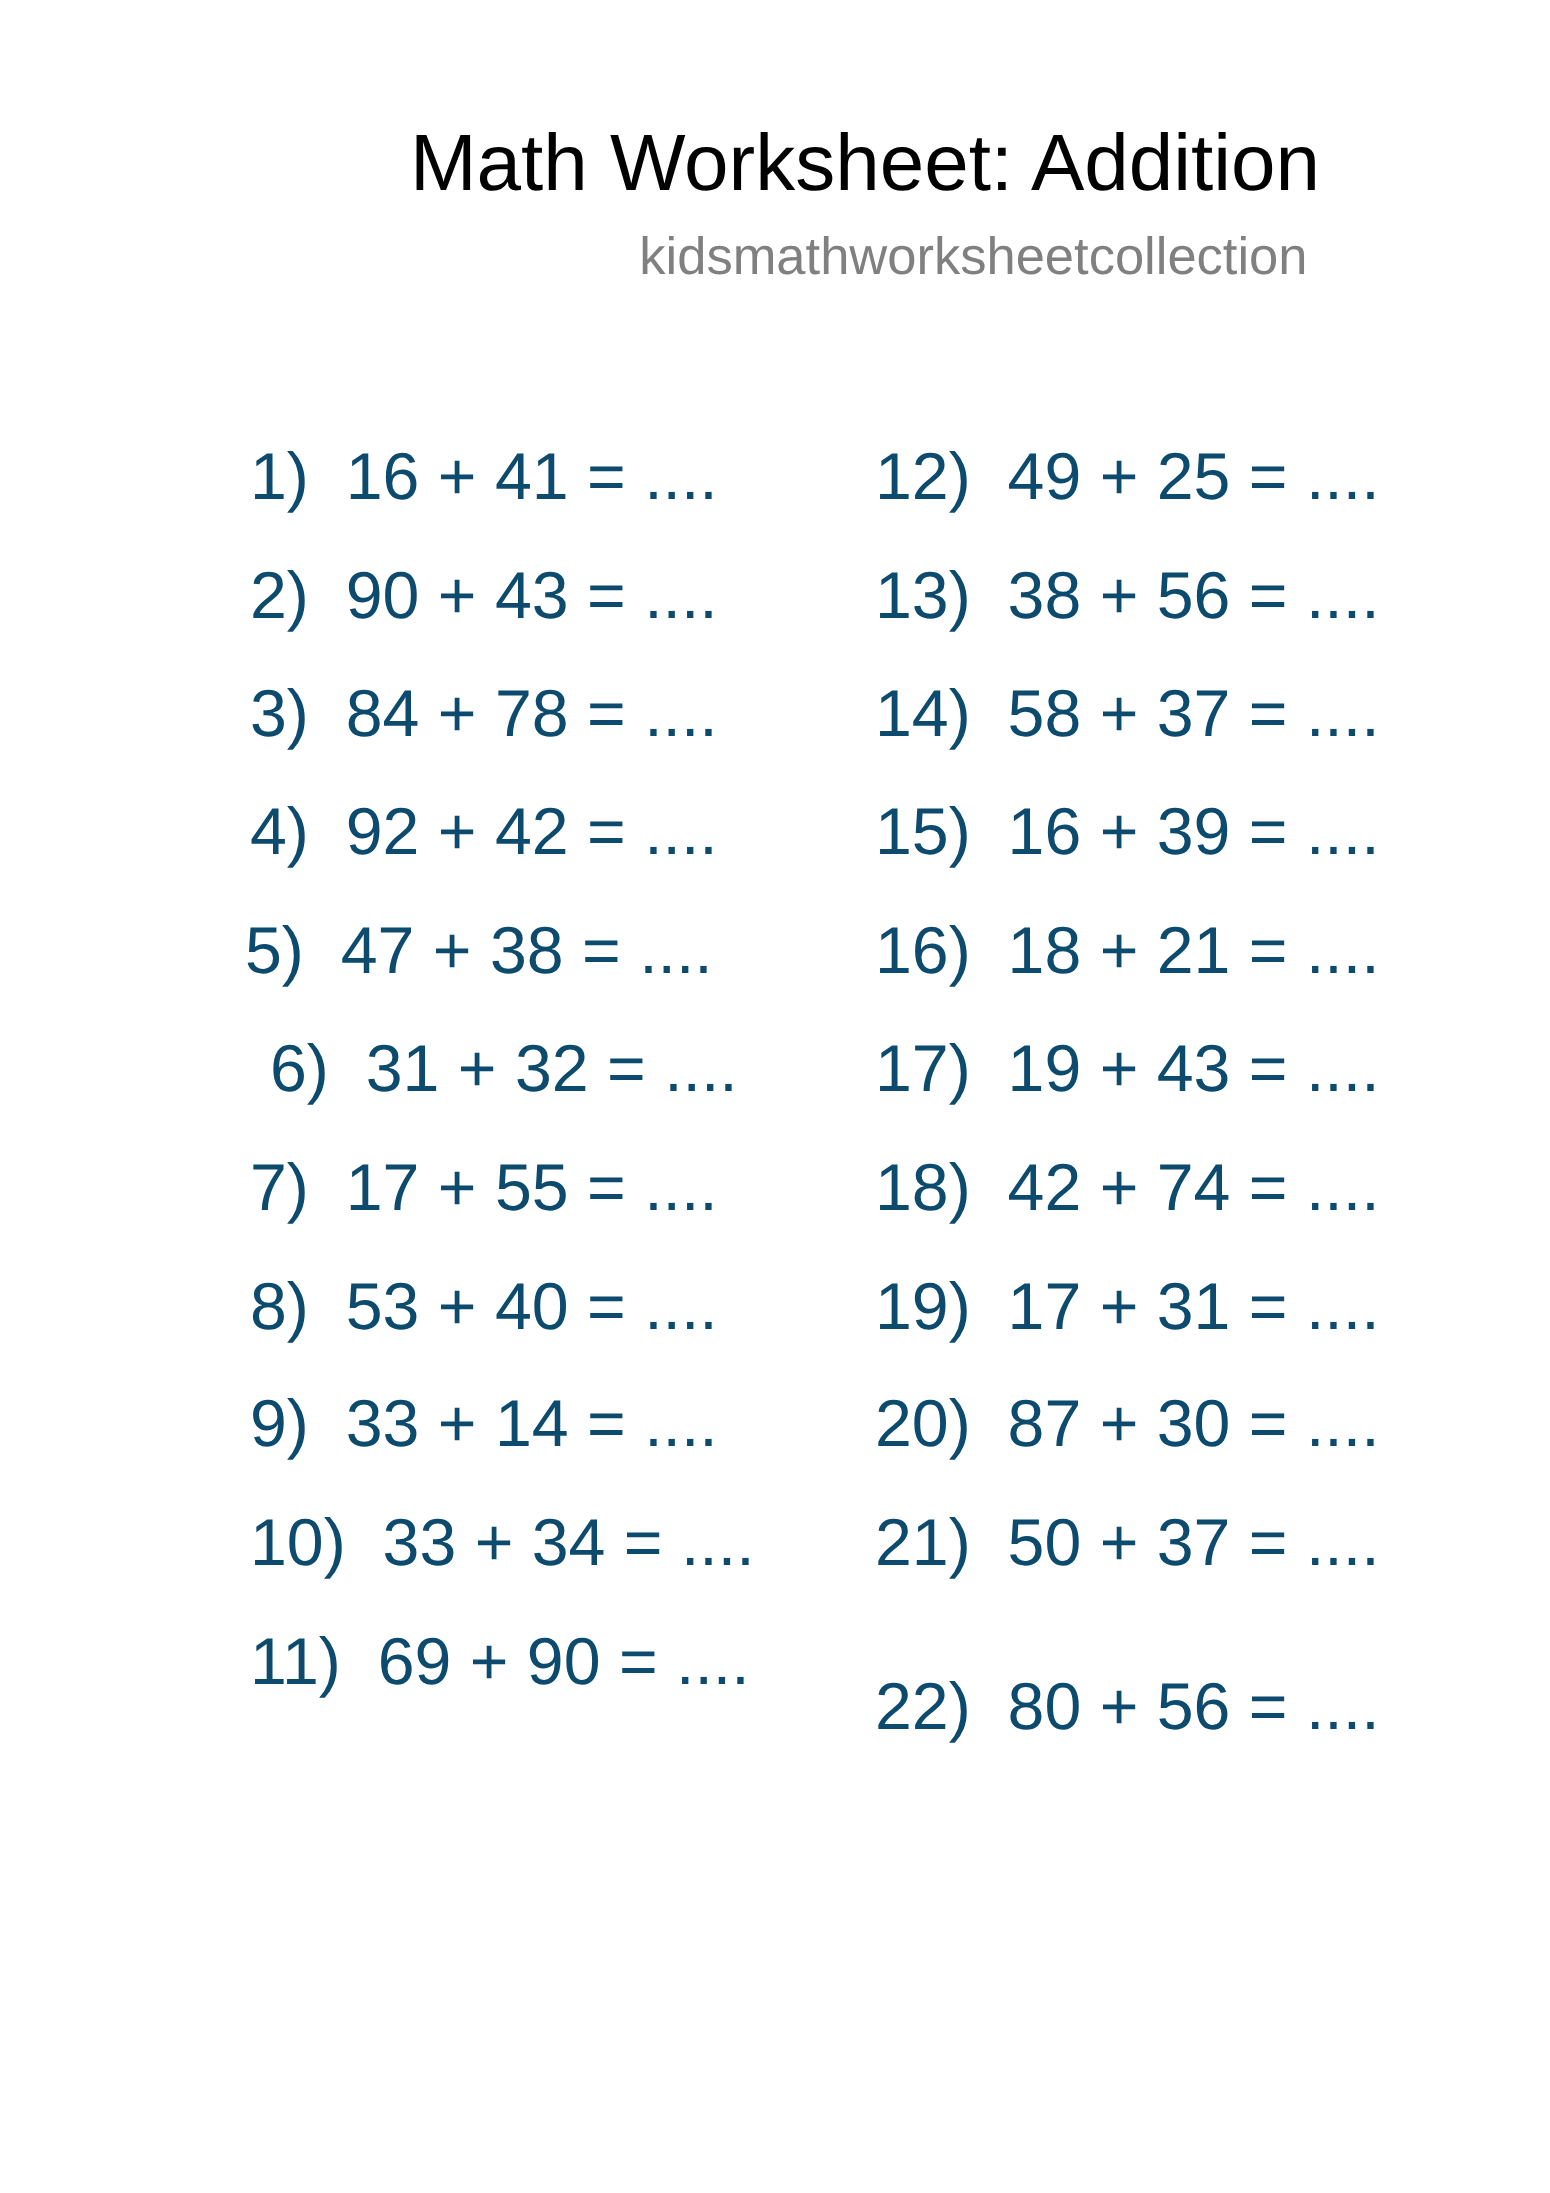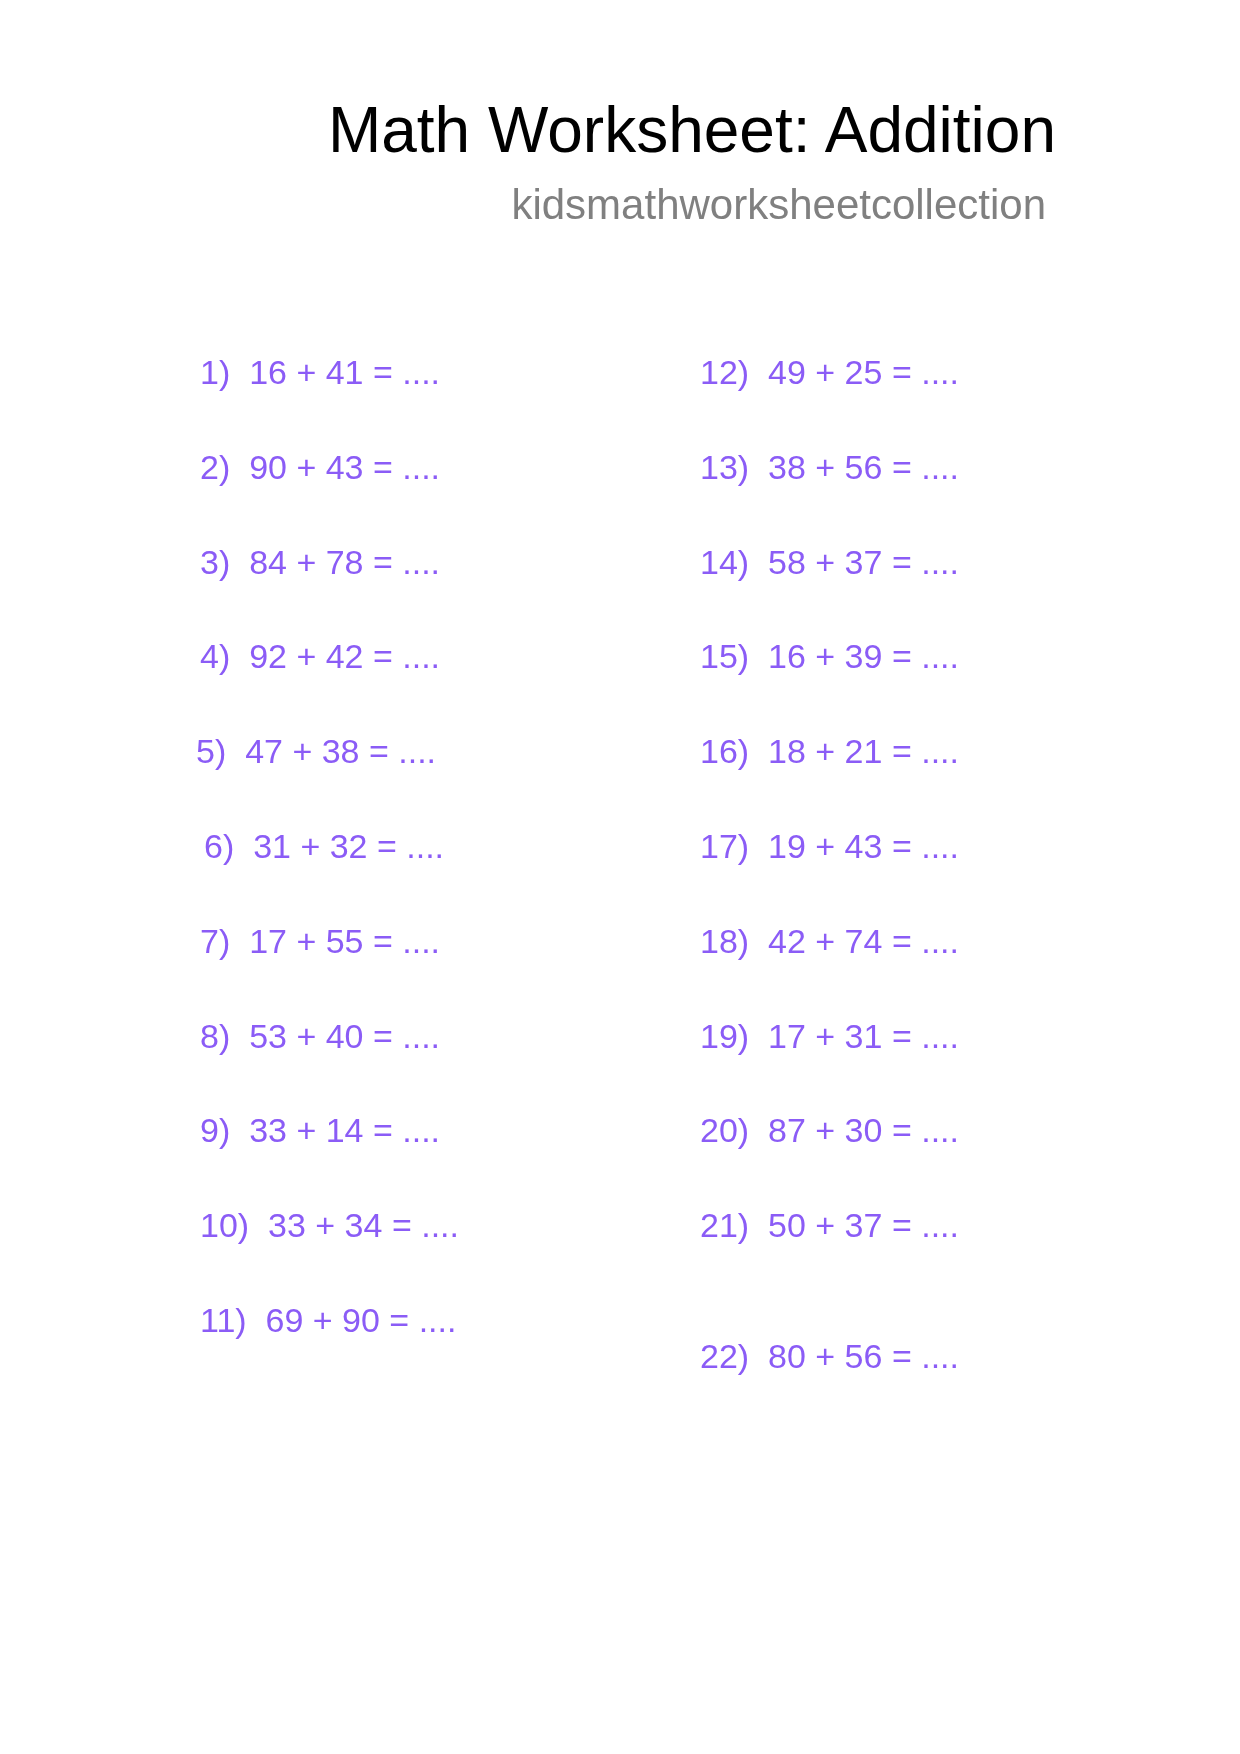--- a/index.html
+++ b/index.html
@@ -1,36 +1,36 @@
 <!DOCTYPE html>
 <html><head>
 <meta charset="utf-8">
 <style>
   html, body { margin: 0; padding: 0; background: #ffffff; }
   body { width: 1240px; height: 1754px; position: relative; overflow: hidden;
          font-family: "Liberation Sans", sans-serif; color: #000; }
   .title { position: absolute; top: 98px; right: 184px; font-size: 64px; line-height: 1; color: #000; white-space: nowrap; }
   .subtitle { position: absolute; top: 184px; right: 194px; font-size: 42px; line-height: 1; color: #808080; white-space: nowrap; margin-left: 20px; }
-  .problem { position: absolute; font-size: 34px; line-height: 1; white-space: nowrap; color: #8b5cf6; }
+  .problem { position: absolute; font-size: 53px; line-height: 1; white-space: nowrap; color: #0c4a6e; }
   .problem .num { }
   .problem .expr { }
 </style>
 </head>
 <body>
 
 <div class="title">Math Worksheet: Addition</div>
 <div class="subtitle">kidsmathworksheetcollection</div>
 
 <div id="problems">
     <div class="problem" style="left: 200px; top: 355px;"><span class="num">1)</span>&nbsp;&nbsp;<span class="expr">16 + 41 = ....</span></div>
     <div class="problem" style="left: 200px; top: 450px;"><span class="num">2)</span>&nbsp;&nbsp;<span class="expr">90 + 43 = ....</span></div>
     <div class="problem" style="left: 200px; top: 545px;"><span class="num">3)</span>&nbsp;&nbsp;<span class="expr">84 + 78 = ....</span></div>
     <div class="problem" style="left: 200px; top: 639px;"><span class="num">4)</span>&nbsp;&nbsp;<span class="expr">92 + 42 = ....</span></div>
     <div class="problem" style="left: 196px; top: 734px;"><span class="num">5)</span>&nbsp;&nbsp;<span class="expr">47 + 38 = ....</span></div>
-    <div class="problem" style="left: 204px; top: 829px;"><span class="num">6)</span>&nbsp;&nbsp;<span class="expr">31 + 32 = ....</span></div>
+    <div class="problem" style="left: 216px; top: 829px;"><span class="num">6)</span>&nbsp;&nbsp;<span class="expr">31 + 32 = ....</span></div>
     <div class="problem" style="left: 200px; top: 924px;"><span class="num">7)</span>&nbsp;&nbsp;<span class="expr">17 + 55 = ....</span></div>
     <div class="problem" style="left: 200px; top: 1019px;"><span class="num">8)</span>&nbsp;&nbsp;<span class="expr">53 + 40 = ....</span></div>
     <div class="problem" style="left: 200px; top: 1113px; text-align: center;"><span class="num">9)</span>&nbsp;&nbsp;<span class="expr">33 + 14 = ....</span></div>
     <div class="problem" style="left: 200px; top: 1208px;"><span class="num">10)</span>&nbsp;&nbsp;<span class="expr">33 + 34 = ....</span></div>
     <div class="problem" style="left: 200px; top: 1303px;"><span class="num">11)</span>&nbsp;&nbsp;<span class="expr">69 + 90 = ....</span></div>
     <div class="problem" style="left: 700px; top: 355px;"><span class="num">12)</span>&nbsp;&nbsp;<span class="expr">49 + 25 = ....</span></div>
     <div class="problem" style="left: 700px; top: 450px;"><span class="num">13)</span>&nbsp;&nbsp;<span class="expr">38 + 56 = ....</span></div>
     <div class="problem" style="left: 700px; top: 545px;"><span class="num">14)</span>&nbsp;&nbsp;<span class="expr">58 + 37 = ....</span></div>
     <div class="problem" style="left: 700px; top: 639px;"><span class="num">15)</span>&nbsp;&nbsp;<span class="expr">16 + 39 = ....</span></div>
     <div class="problem" style="left: 700px; top: 734px;"><span class="num">16)</span>&nbsp;&nbsp;<span class="expr">18 + 21 = ....</span></div>

